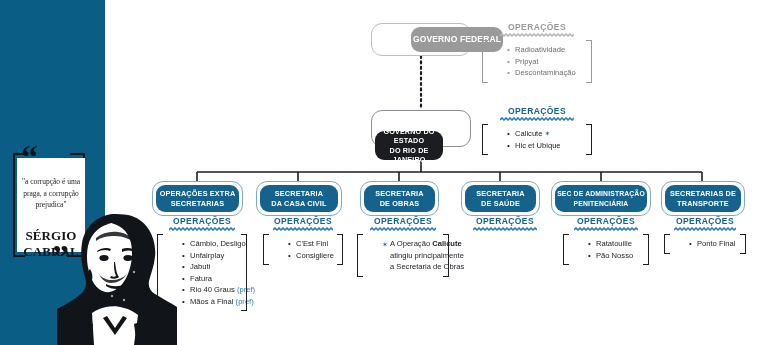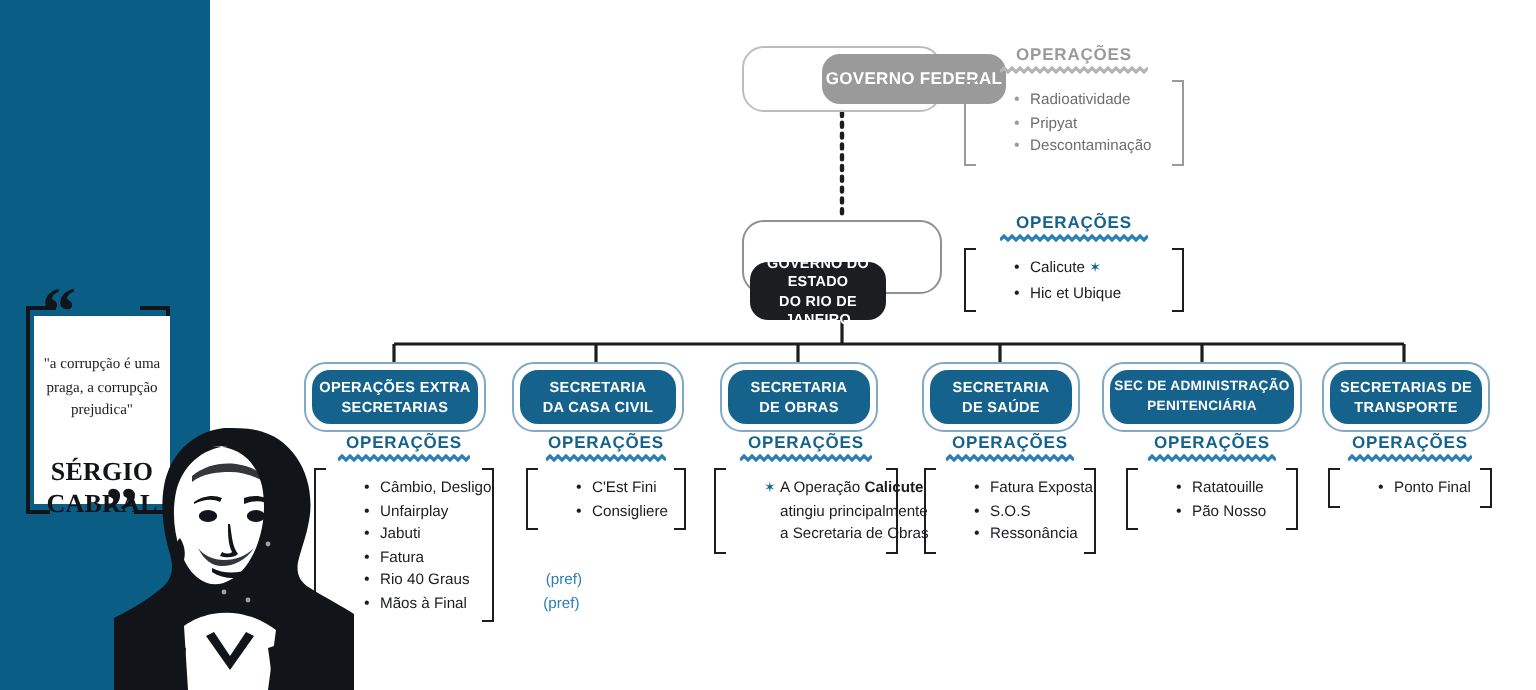--- a/index.html
+++ b/index.html
@@ -160,21 +160,21 @@
     color: #1b1d21;
     font-size: 8px;
   }
   .grayops .ops-list li::before { color: #9a9a9a; }
   .ops-list li.star::before {
     content: "\2736";
     color: #15628d;
     font-size: 7px;
     top: 0.5px;
   }
-  .pref { color: #2b7fb5; margin-left: 36px; }
+  .pref { color: #2b7fb5; }
   .note {
     font-size: 7.6px;
     line-height: 11.5px;
     color: #1b1d21;
     white-space: nowrap;
   }
   .note b { font-weight: bold; }
   .star-mark { color: #15628d; font-size: 7px; }
 
   #ops-federal { left: 482px; top: 22px;  width: 110px; }
@@ -356,27 +356,20 @@
   <span>
     <span>SECRETARIA</span><br>
     <span>DE SAÚDE</span>
   </span>
 </div>
 <div class="ops-block" style="left:462px; top:216px; width:86px;">
   <div class="ops-title">OPERAÇÕES</div>
   <svg class="zig" width="64" height="4" viewBox="0 0 64 4" xmlns="http://www.w3.org/2000/svg">
     <path d="M0 3 L2 1 L4 3 L6 1 L8 3 L10 1 L12 3 L14 1 L16 3 L18 1 L20 3 L22 1 L24 3 L26 1 L28 3 L30 1 L32 3 L34 1 L36 3 L38 1 L40 3 L42 1 L44 3 L46 1 L48 3 L50 1 L52 3 L54 1 L56 3 L58 1 L60 3 L62 1 L64 3" fill="none" stroke="#2b7fb5" stroke-width="1.6"></path>
   </svg>
-  <div class="bracket">
-    <ul class="ops-list">
-      <li><span>Fatura Exposta</span></li>
-      <li><span>S.O.S</span></li>
-      <li><span>Ressonância</span></li>
-    </ul>
-  </div>
 </div>
 
 <div class="node-ring ring blue col-ring" style="left:551px; top:181px; width:100px;"></div>
 <div class="node blue col-node" style="left:555px; top:185px; width:92px; font-size:6.8px;">
   <span>
     <span>SEC DE ADMINISTRAÇÃO</span><br>
     <span>PENITENCIÁRIA</span>
   </span>
 </div>
 <div class="ops-block" style="left:563px; top:216px; width:86px;">

